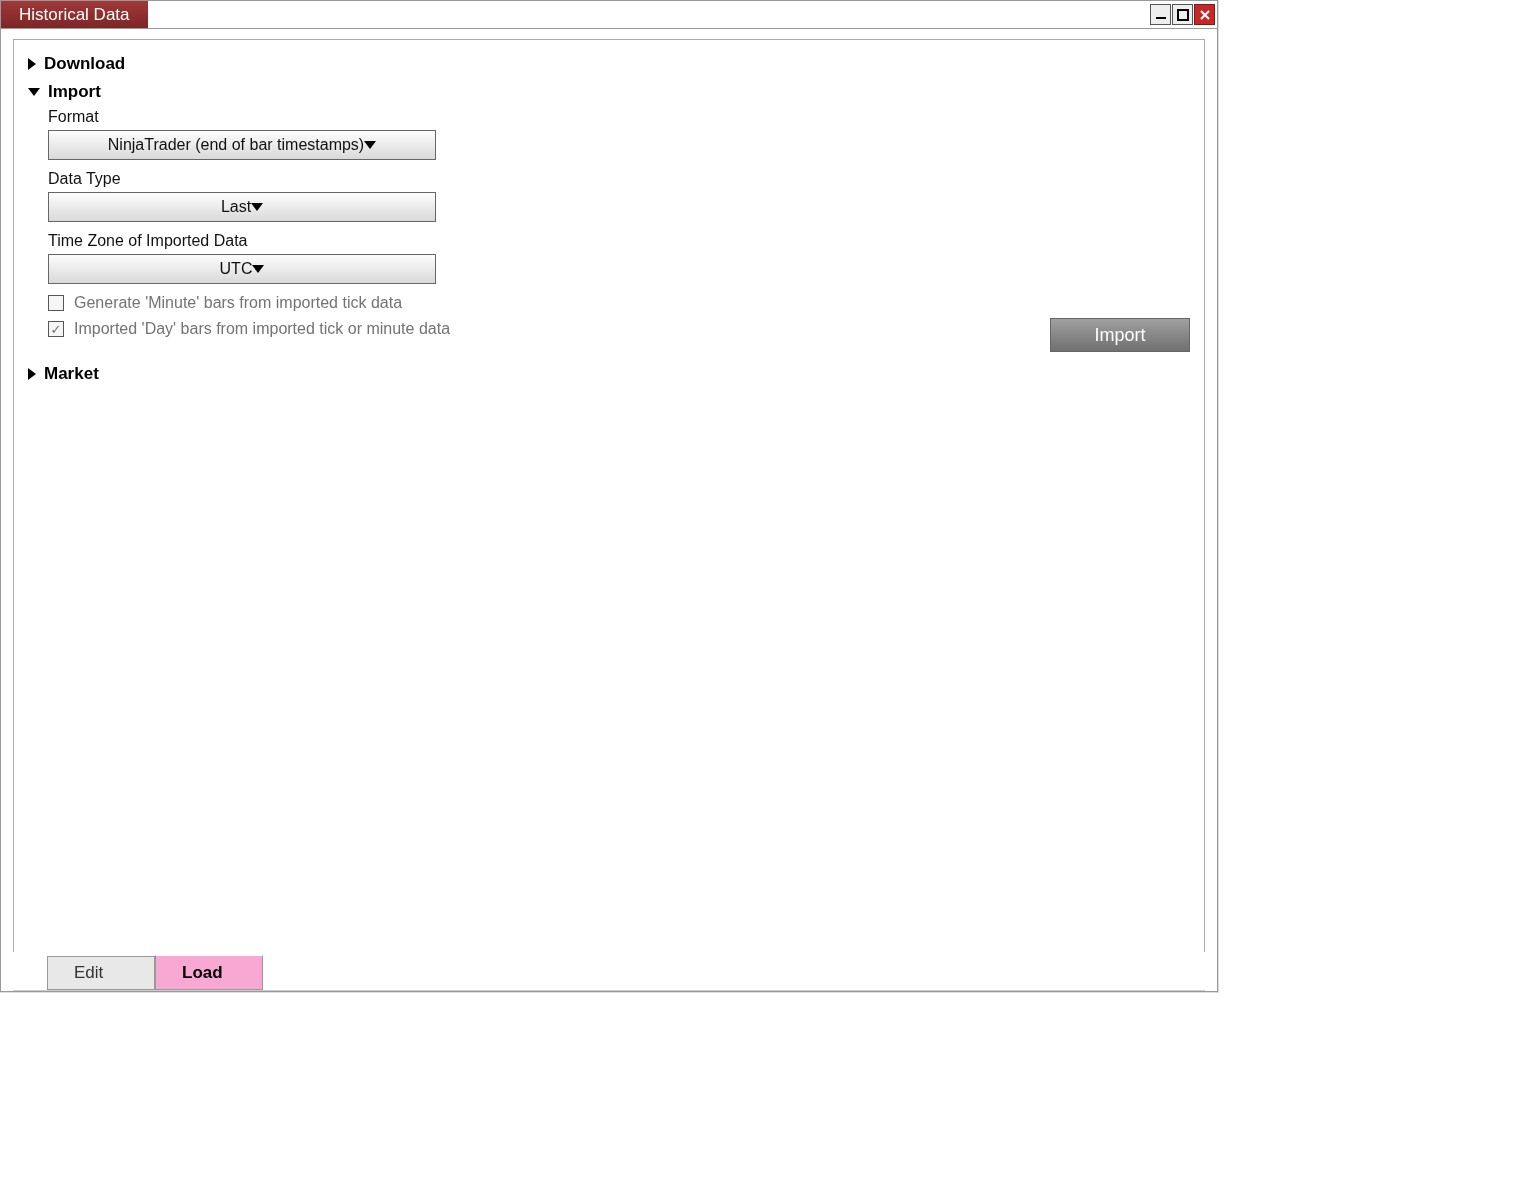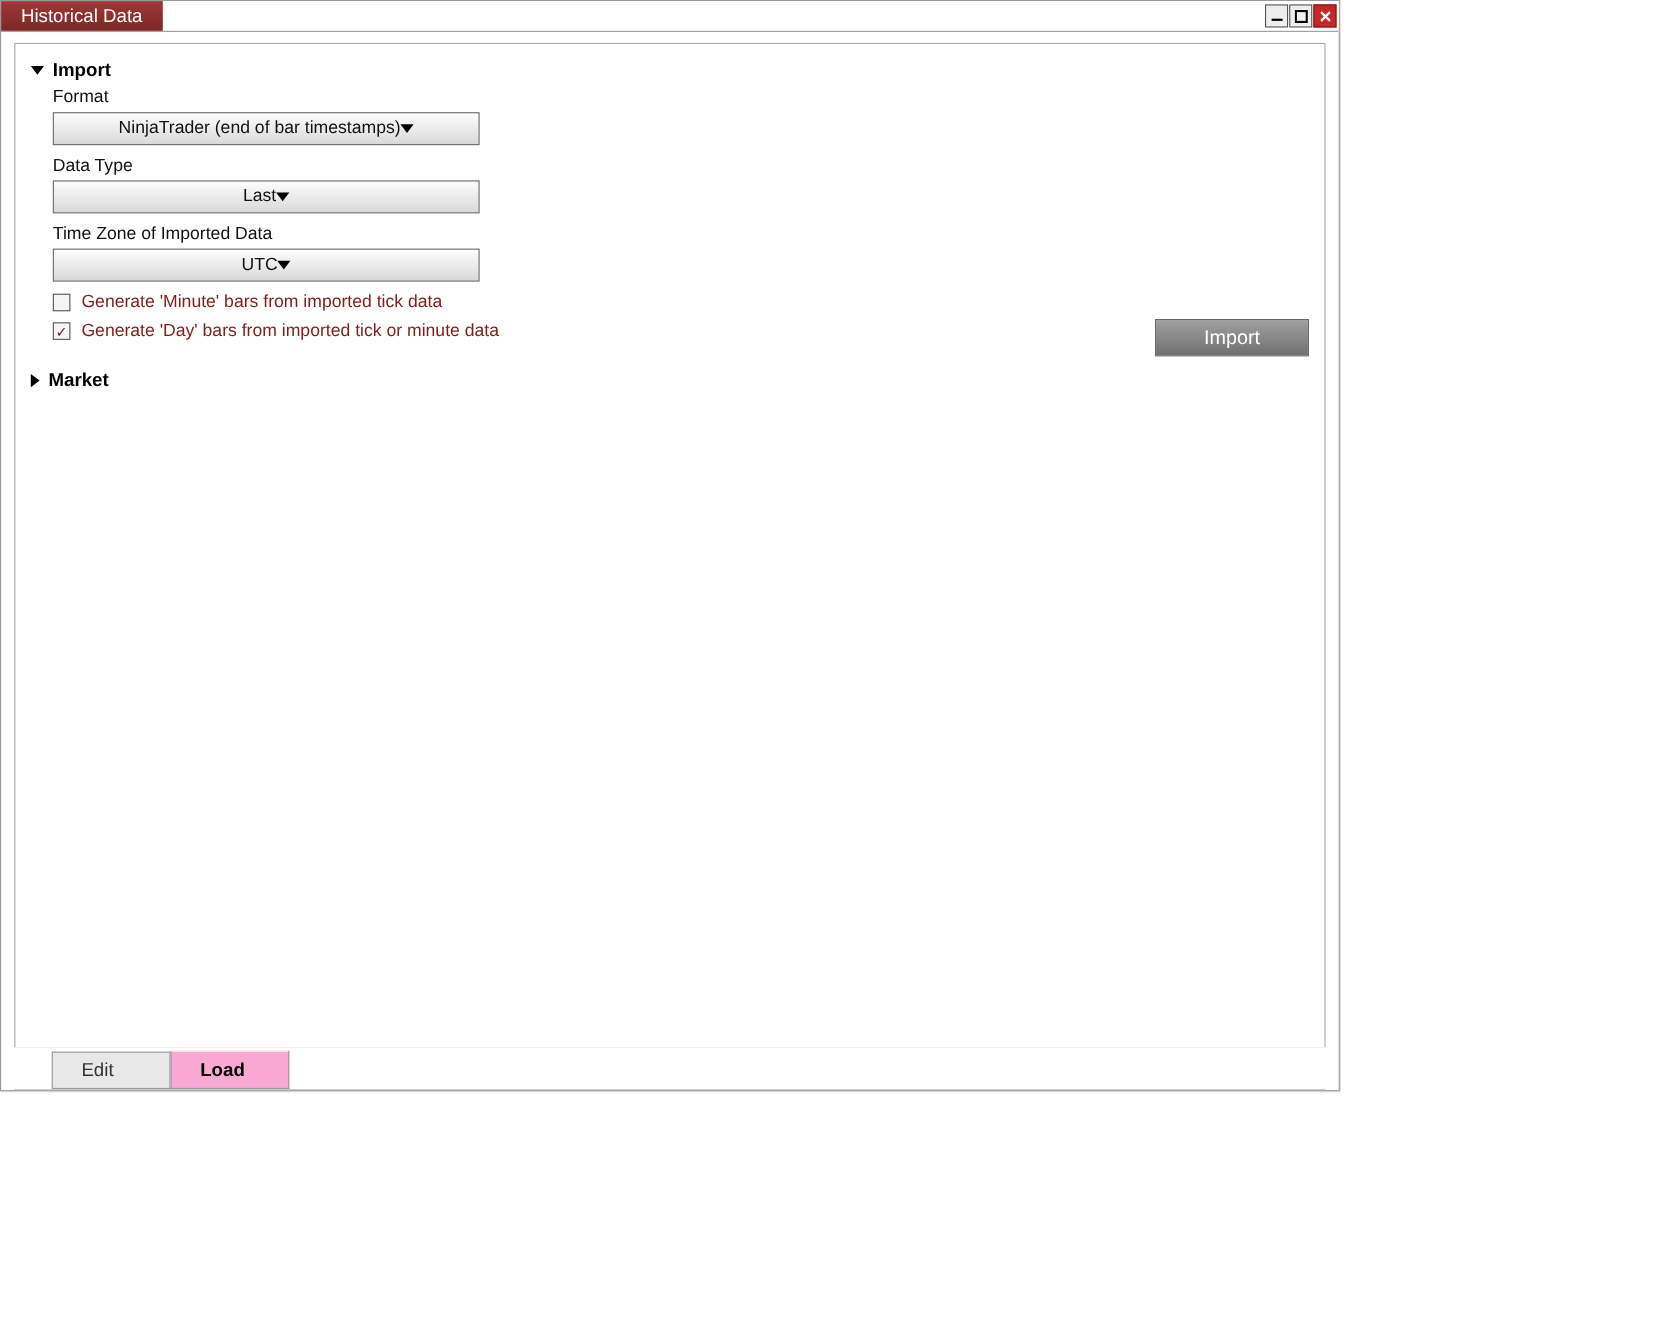--- a/index.html
+++ b/index.html
@@ -134,21 +134,21 @@
     border-left: 6px solid transparent;
     border-right: 6px solid transparent;
     border-top: 8px solid #000;
   }
   .checkbox-row {
     display: flex;
     align-items: center;
     gap: 10px;
     margin: 8px 0;
     font-size: 16px;
-    color: #7f1d1d;
+    color: #737373;
   }
   .chk {
     width: 16px; height: 16px;
     border: 1px solid #555;
     background: #f5f5f5;
     display: inline-flex;
     align-items: center;
     justify-content: center;
     font-size: 13px;
     line-height: 1;
@@ -233,20 +233,24 @@
             <line x1="2" y1="2" x2="10" y2="10" stroke="#fff" stroke-width="2"></line>
             <line x1="10" y1="2" x2="2" y2="10" stroke="#fff" stroke-width="2"></line>
           </svg>
       </span>
     </div>
   </div>
 
   <div class="content-area">
     <div class="content-border">
 
+      <div class="tree-item">
+        <span class="tree-arrow arrow-right"></span>
+        <span>Download</span>
+      </div>
 
       <div class="tree-item">
         <span class="tree-arrow arrow-down"></span>
         <span>Import</span>
       </div>
 
       <div class="import-body">
 
         <div class="field-row">
           <div class="field" style="width:388px">
@@ -272,21 +276,21 @@
           </div>
         </div>
 
         <div class="checkbox-row">
           <span class="chk"></span>
           <span>Generate 'Minute' bars from imported tick data</span>
         </div>
 
         <div class="checkbox-row">
           <span class="chk">✓</span>
-          <span>Generate 'Day' bars from imported tick or minute data</span>
+          <span>Imported 'Day' bars from imported tick or minute data</span>
         </div>
 
         <div class="import-btn-row">
           <div class="import-btn">Import</div>
         </div>
 
       </div>
 
       <div class="tree-item">
         <span class="tree-arrow arrow-right"></span>

